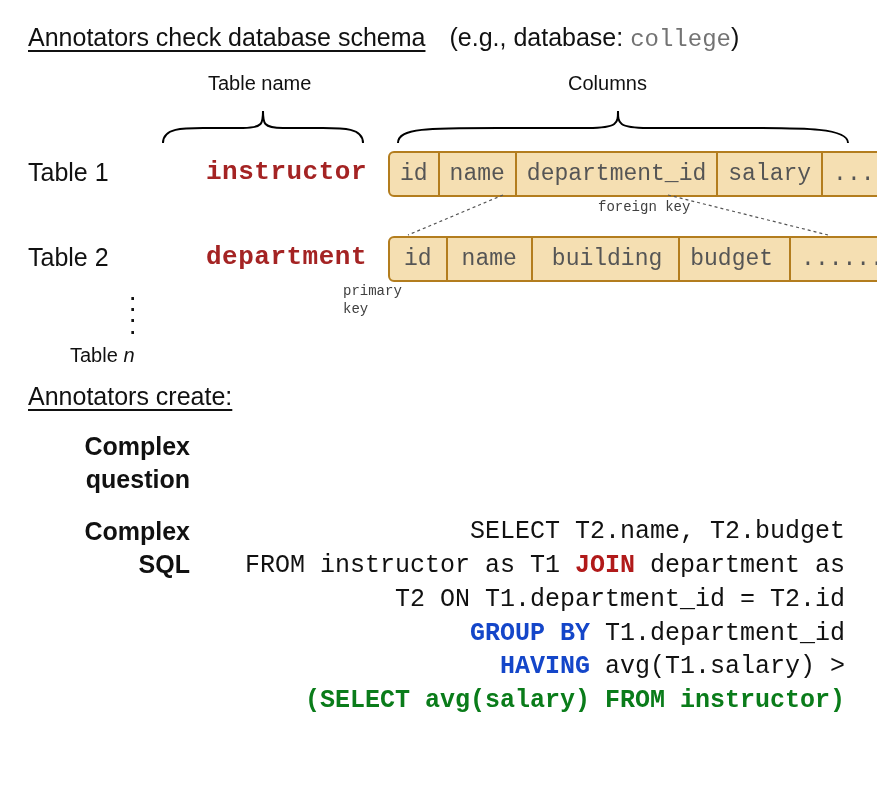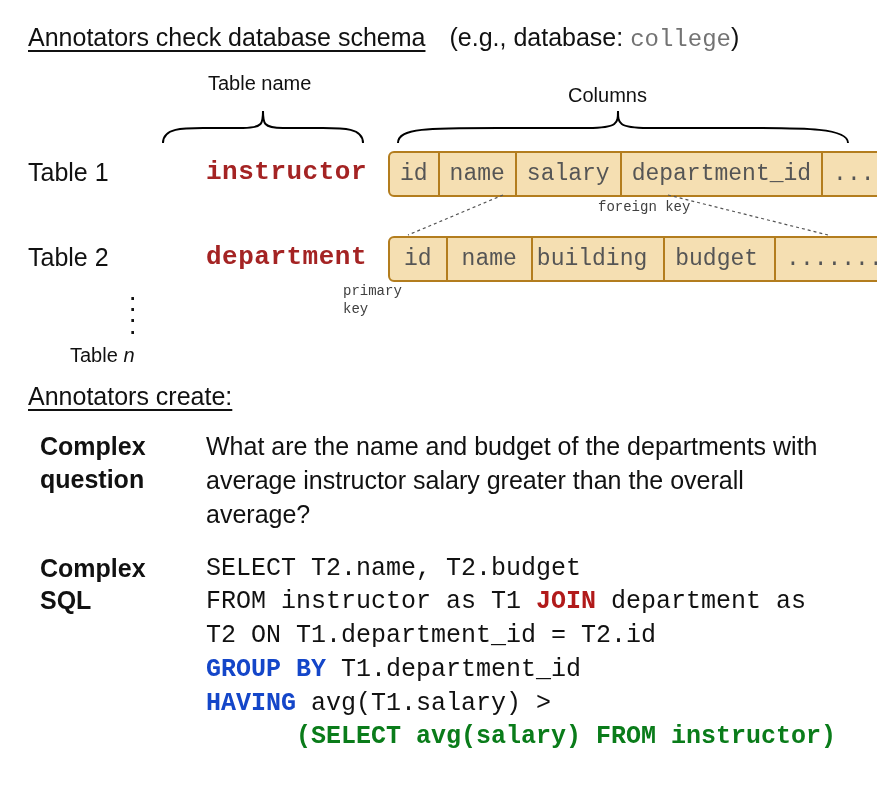--- a/index.html
+++ b/index.html
@@ -118,20 +118,21 @@
     text-decoration: underline;
     text-underline-offset: 4px;
     margin: 10px 0 18px 0;
   }
   .pair {
     display: grid;
     grid-template-columns: 150px 1fr;
     column-gap: 16px;
     margin-bottom: 20px;
     align-items: start;
+    text-align: right;
   }
   .pair .k {
     font-weight: 700;
     font-size: 25px;
     line-height: 1.3;
   }
   .pair .v {
     font-size: 25px;
     line-height: 1.35;
   }
@@ -153,44 +154,44 @@
   <div class="hdr">
     <span class="title">Annotators check database schema</span>
     <span class="eg">
       <span>(e.g., database: </span><span class="code-inline">college</span><span>)</span>
     </span>
   </div>
 
   <div class="schema">
 
     <div class="lbl" style="left:180px; top:0px;">Table name</div>
-    <div class="lbl" style="left:540px; top:0px;margin-top:12px;">Columns</div>
+    <div class="lbl" style="left:540px; top:0px;">Columns</div>
 
     <div class="table-row" style="left:0; top:85px;align-items:center;">
       <span class="tlabel">Table 1</span>
       <span class="tname">instructor</span>
     </div>
     <div class="cols" id="t1cols" style="position:absolute; left:360px; top:80px;">
       <div class="cell">id</div>
       <div class="cell">name</div>
+      <div class="cell">department_id</div>
       <div class="cell">salary</div>
-      <div class="cell">department_id</div>
       <div class="cell">....</div>
     </div>
 
     <div class="fk-note" style="left:570px; top:128px;">foreign key</div>
 
     <div class="table-row" style="left:0; top:170px;">
       <span class="tlabel">Table 2</span>
       <span class="tname">department</span>
     </div>
     <div class="cols" id="t2cols" style="position:absolute; left:360px; top:165px;">
       <div class="cell" style="padding-left:14px;padding-right:14px;">id</div>
       <div class="cell" style="padding-left:14px;padding-right:14px;">name</div>
-      <div class="cell" style="padding-left:4px;padding-right:16px;">building</div>
+      <div class="cell" style="padding-left:19px;padding-right:16px;">building</div>
       <div class="cell" style="padding-right:16px;">budget</div>
       <div class="cell">.......</div>
     </div>
 
     <div class="pk-note" style="left:315px; top:212px;">primary
 key</div>
 
     <div class="vdots" style="left:100px; top:220px;">·<br>·<br>·<br>·</div>
 
     <div class="lbl" style="left:42px; top:272px;">
@@ -219,21 +220,20 @@
       <path d="M640 124 L800 164" fill="none" stroke="#555" stroke-width="1.2" stroke-dasharray="3 3"></path>
     </svg>
 
   </div>
 
   <div class="sec2-title">Annotators create:</div>
 
   <div class="pair" style="padding:0 4px 0 12px;">
     <div class="k" style="white-space:pre-line;">Complex
 question</div>
-    <div class="v">What are the name and budget of the departments with average instructor salary greater than the overall average?</div>
   </div>
 
   <div class="pair" style="padding:0 4px 0 12px;">
     <div class="k" style="white-space:pre-line;">Complex
 SQL</div>
     <div class="v sql" id="sql-body"><span>SELECT T2.name, T2.budget</span>
 <span>FROM instructor as T1 </span><span class="kw-red">JOIN</span><span> department as</span>
 <span>T2 ON T1.department_id = T2.id</span>
 <span class="kw-blue">GROUP BY</span><span> T1.department_id</span>
 <span class="kw-blue">HAVING</span><span> avg(T1.salary) &gt;</span>

